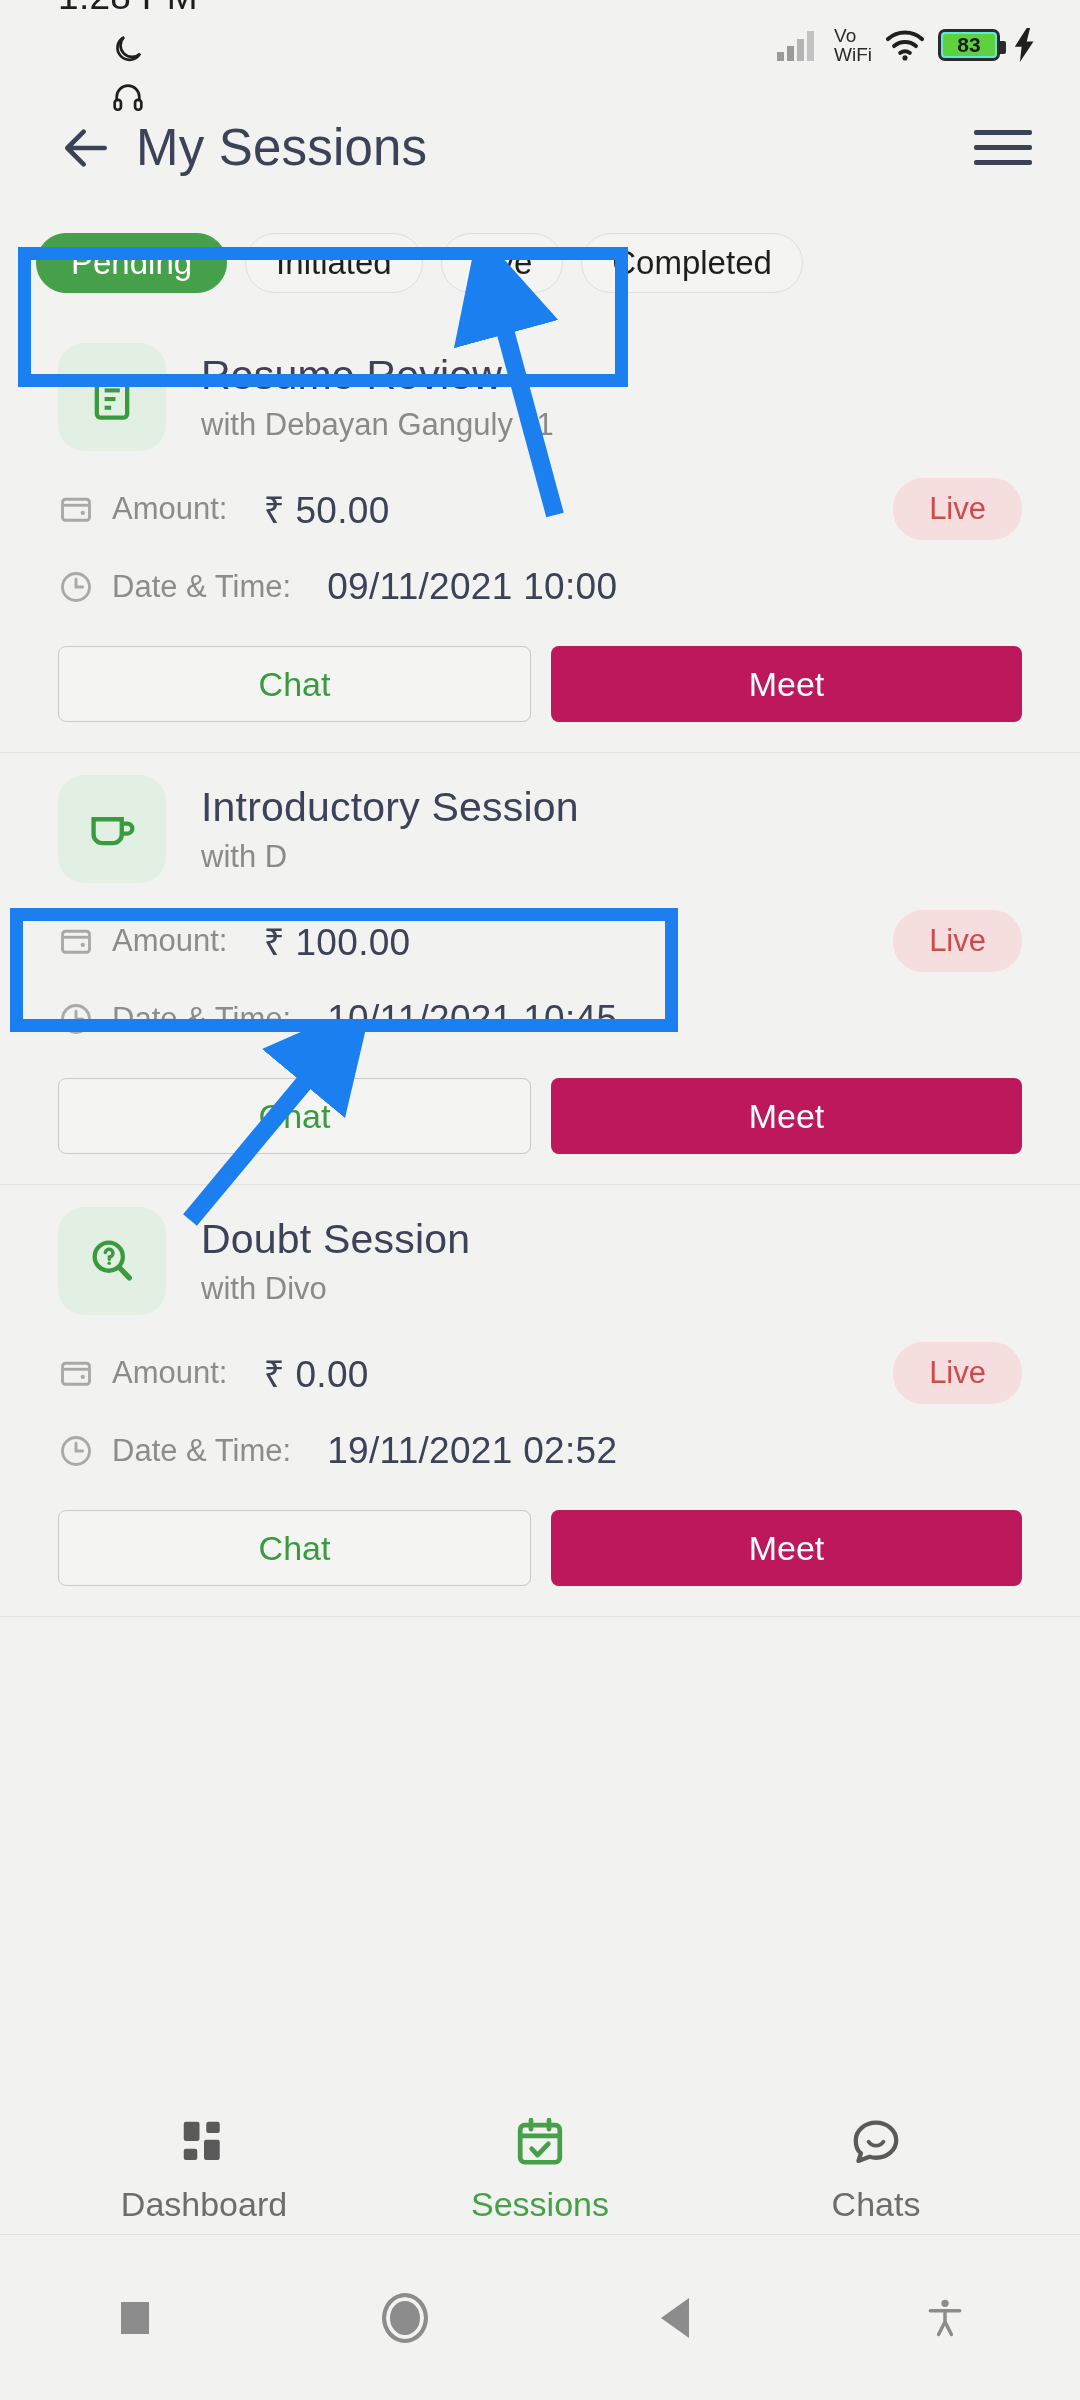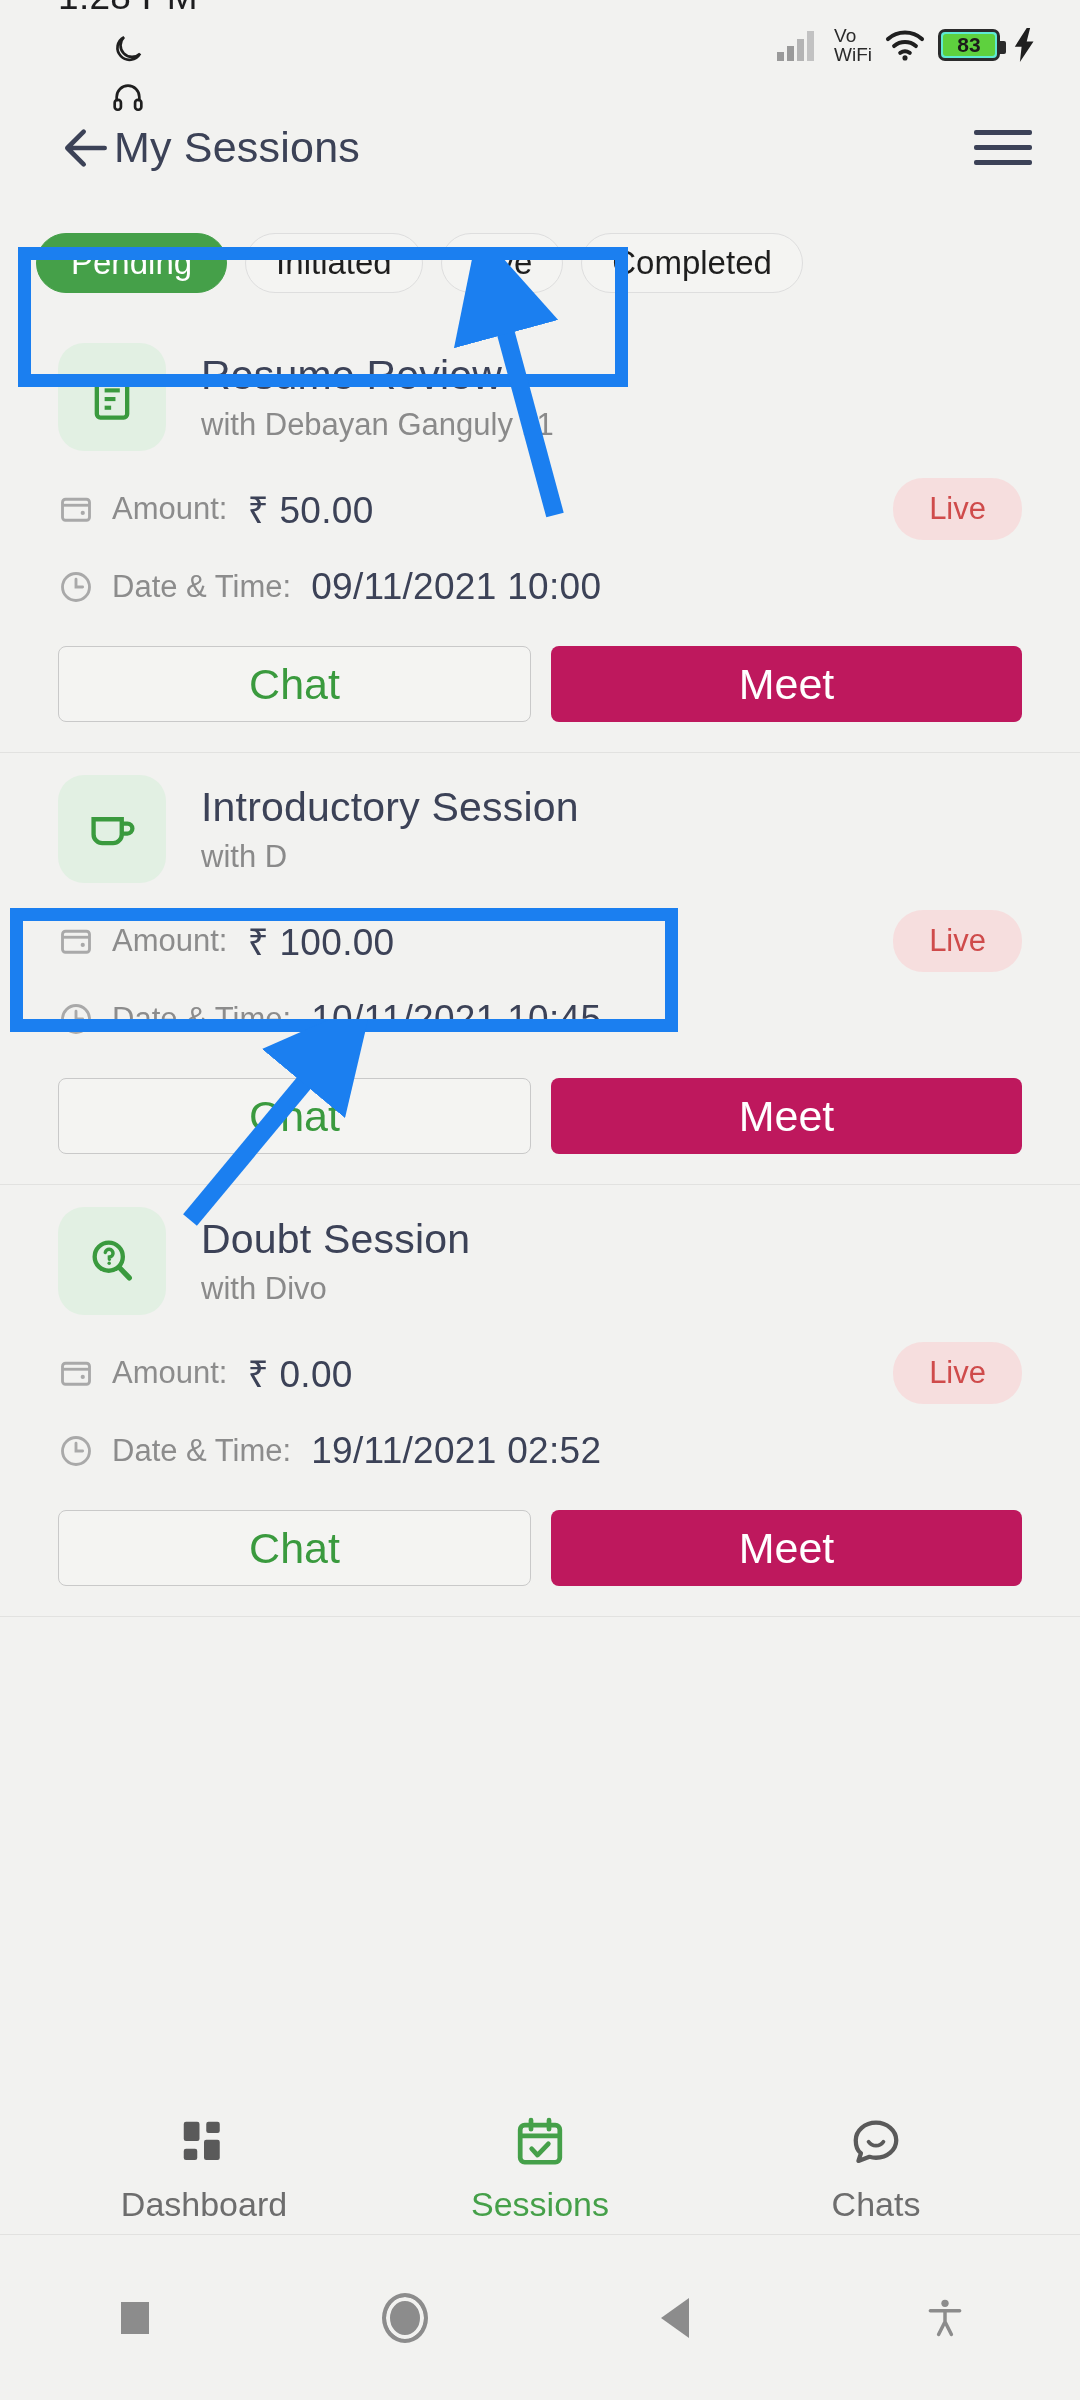--- a/index.html
+++ b/index.html
@@ -43,21 +43,21 @@
   .batt-num { position:relative; font-size:21px; font-weight:bold; color:#1b1b1b; z-index:2; }
 
   
   .appbar {
     height:115px;
     display:flex; align-items:center;
     padding:0 48px 0 58px;
   }
   .back-arrow { width:56px; height:56px; flex:none; }
   .app-title {
-    font-size:43px; color:#3c4257; 
+    font-size:51px; color:#3c4257; margin-left:22px;
     letter-spacing:0.2px; font-weight:400;
   }
   .hamburger { margin-left:auto; display:flex; flex-direction:column; gap:10px; width:58px; }
   .hamburger span { display:block; height:5px; background:#3c4257; border-radius:2px; }
   .hamburger span:nth-child(1){ width:58px; }
   .hamburger span:nth-child(2){ width:58px; }
   .hamburger span:nth-child(3){ width:58px; }
 
   
   .tabs {
@@ -93,35 +93,35 @@
   .card-titles { display:flex; flex-direction:column; gap:8px; }
   .card-title { font-size:41px; color:#3c4257; letter-spacing:0.2px; }
   .card-sub { font-size:31px; color:#8a8a8a; }
 
   .row {
     display:flex; align-items:center; gap:16px;
     margin-top:32px; position:relative;
   }
   .row-icon { width:38px; height:38px; flex:none; display:flex; align-items:center; }
   .row-label { font-size:31px; color:#8c8c8c; }
-  .row-value { font-size:37px; color:#3c4257; margin-left:4px; letter-spacing:0.3px; }
+  .row-value { font-size:37px; color:#3c4257; margin-left:20px; letter-spacing:0.3px; }
 
   .status-badge {
     position:absolute; right:0; top:50%; transform:translateY(-50%);
     background:#f6dede; color:#cf4b4b;
     border-radius:30px; padding:0 36px; height:62px;
     display:flex; align-items:center; justify-content:center;
     font-size:31px;
   }
 
   .actions { display:flex; gap:20px; margin-top:38px; }
   .btn {
     flex:1; height:76px; border-radius:8px;
     display:flex; align-items:center; justify-content:center;
-    font-size:43px;
+    font-size:34px;
   }
   .btn-outline { border:1.5px solid #c9c9c9; background:#f4f4f2; color:#3a9a3e; }
   .btn-filled { background:#be185d; color:#ffffff; }
 
   
   .bottomnav {
     position:absolute; left:0; right:0; bottom:165px;
     height:130px;
     display:flex; align-items:center;
     border-bottom:1.5px solid #e2e2e0;

